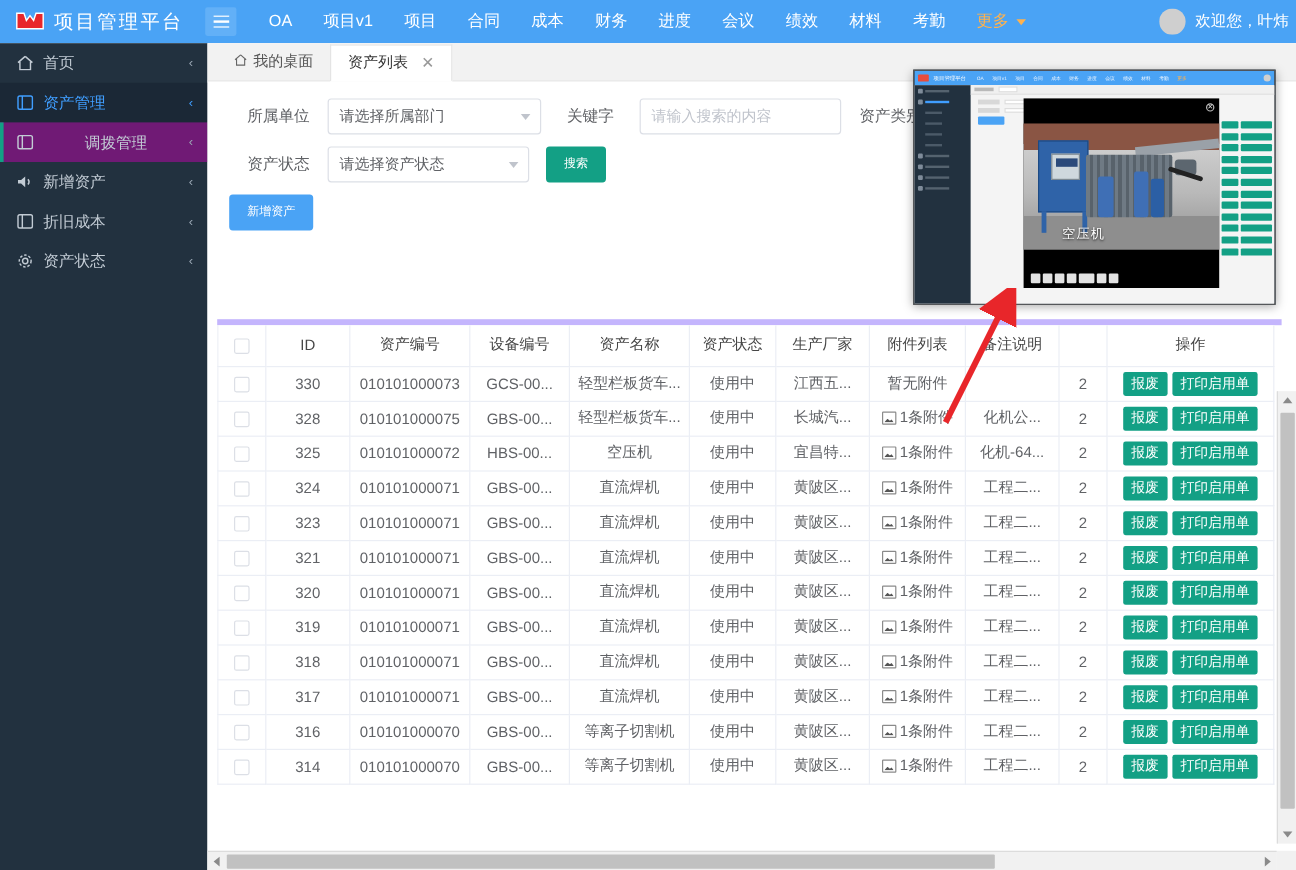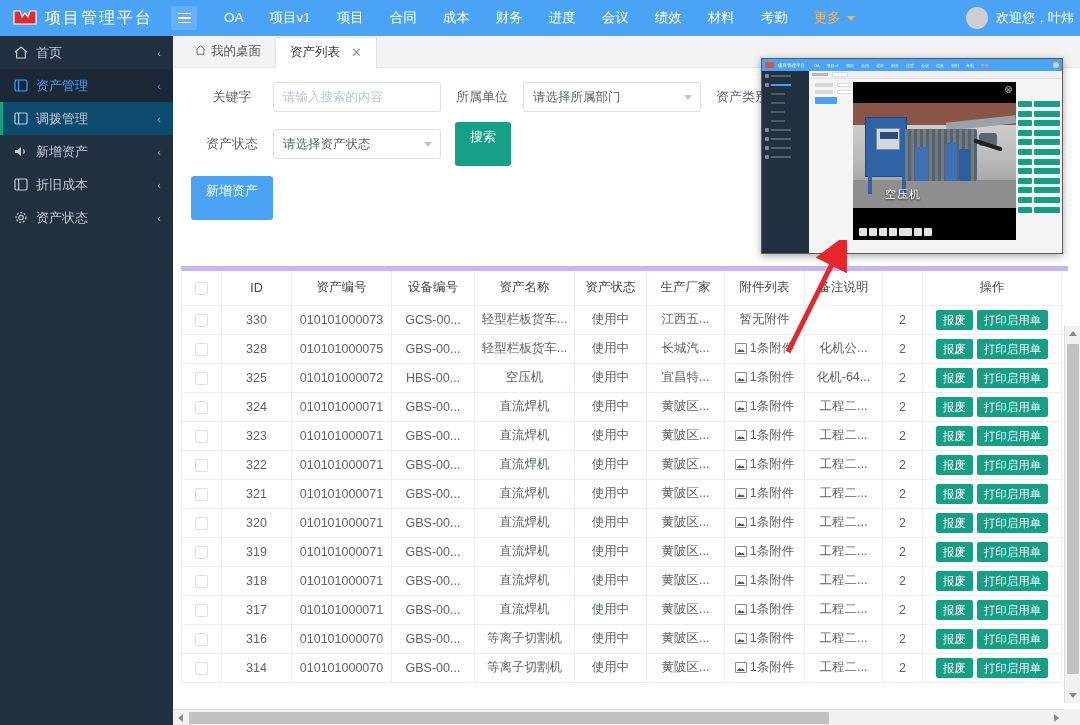--- a/index.html
+++ b/index.html
@@ -54,21 +54,21 @@
   }
   .side-item {
     height: 33px; display: flex; align-items: center; padding: 0 12px 0 14px;
     cursor: pointer; position: relative; color: #c2cbd4;
   }
   .side-item .si-ico { width: 19px; flex: none; display: flex; align-items: center; }
   .side-item .si-label { flex: 1; margin-left: 3px; }
   .side-item .si-arrow { font-size: 11px; color: #9aa7b4; }
   .side-item.active { background: #1b2836; color: #409eff; }
   .side-item.active .si-arrow { color: #409eff; }
-  .side-item.hover-row { background: #0c4a6e; }
+  .side-item.hover-row { background: #701a75; text-align: center; }
   .side-item.hover-row::before {
     content: ""; position: absolute; left: 0; top: 0; bottom: 0; width: 3px; background: #13a085;
   }
 
   
   .main {
     position: absolute; top: 36px; left: 173px; width: 907px; height: 689px;
     background: #ffffff;
   }
   .tabbar {
@@ -101,22 +101,22 @@
     font-size: 12.5px; color: #606266; padding: 0 22px 0 9px; line-height: 28px;
     background: #fff; position: relative; white-space: nowrap; overflow: hidden;
   }
   .fselect .arr {
     position: absolute; right: 8px; top: 12px;
     width: 0; height: 0; border-left: 4px solid transparent; border-right: 4px solid transparent;
     border-top: 5px solid #c0c4cc;
   }
   .fselect.wide { width: 178px; }
   .btn {
-    height: 44px; line-height: 30px; padding: 0 15px; border-radius: 3px;
-    font-size: 13px; color: #fff; cursor: pointer; border: none; display: inline-block;
+    height: 30px; line-height: 30px; padding: 0 15px; border-radius: 3px;
+    font-size: 10px; color: #fff; cursor: pointer; border: none; display: inline-block;
   }
   .btn-teal { background: #13a085; }
   .btn-blue { background: #4aa3f5; }
 
   
   .tablewrap {
     position: absolute; left: 8px; right: 12px; top: 198px; bottom: 22px;
     border-top: 5px solid #c4b5fd; overflow: hidden; background:#fff;
   }
   table.grid { border-collapse: collapse; width: 880px; table-layout: fixed; font-size: 12.5px; }
@@ -361,29 +361,29 @@
         <span>资产列表</span>
         <span class="x">✕</span>
       </div>
     </div>
 
     <div class="content">
 
       <div class="formwrap">
         <div class="frow">
           <div class="fgroup">
-            <span class="flabel">关键字</span>
-            <div class="finput">请输入搜索的内容</div>
-          </div>
-          <div class="fgroup">
             <span class="flabel">所属单位</span>
             <div class="fselect wide">
               <span>请选择所属部门</span>
               <span class="arr"></span>
             </div>
+          </div>
+          <div class="fgroup">
+            <span class="flabel">关键字</span>
+            <div class="finput">请输入搜索的内容</div>
           </div>
           <div class="fgroup">
             <span class="flabel">资产类别</span>
           </div>
         </div>
         <div class="frow">
           <div class="fgroup">
             <span class="flabel">资产状态</span>
             <div class="fselect">
               <span>请选择资产状态</span>
@@ -504,36 +504,20 @@
                 <td><span class="att">
                     <span class="att-ico"></span>
                     <span>1条附件</span>
                   </span></td>
                 <td>工程二...</td>
                 <td>2</td>
                 <td><span class="opbtn">报废</span><span class="opbtn">打印启用单</span></td>
               </tr>
               <tr>
                 <td><span class="ck"></span></td>
-                <td>322</td>
-                <td>010101000071</td>
-                <td>GBS-00...</td>
-                <td>直流焊机</td>
-                <td class="st-using">使用中</td>
-                <td>黄陂区...</td>
-                <td><span class="att">
-                    <span class="att-ico"></span>
-                    <span>1条附件</span>
-                  </span></td>
-                <td>工程二...</td>
-                <td>2</td>
-                <td><span class="opbtn">报废</span><span class="opbtn">打印启用单</span></td>
-              </tr>
-              <tr>
-                <td><span class="ck"></span></td>
                 <td>321</td>
                 <td>010101000071</td>
                 <td>GBS-00...</td>
                 <td>直流焊机</td>
                 <td class="st-using">使用中</td>
                 <td>黄陂区...</td>
                 <td><span class="att">
                     <span class="att-ico"></span>
                     <span>1条附件</span>
                   </span></td>

